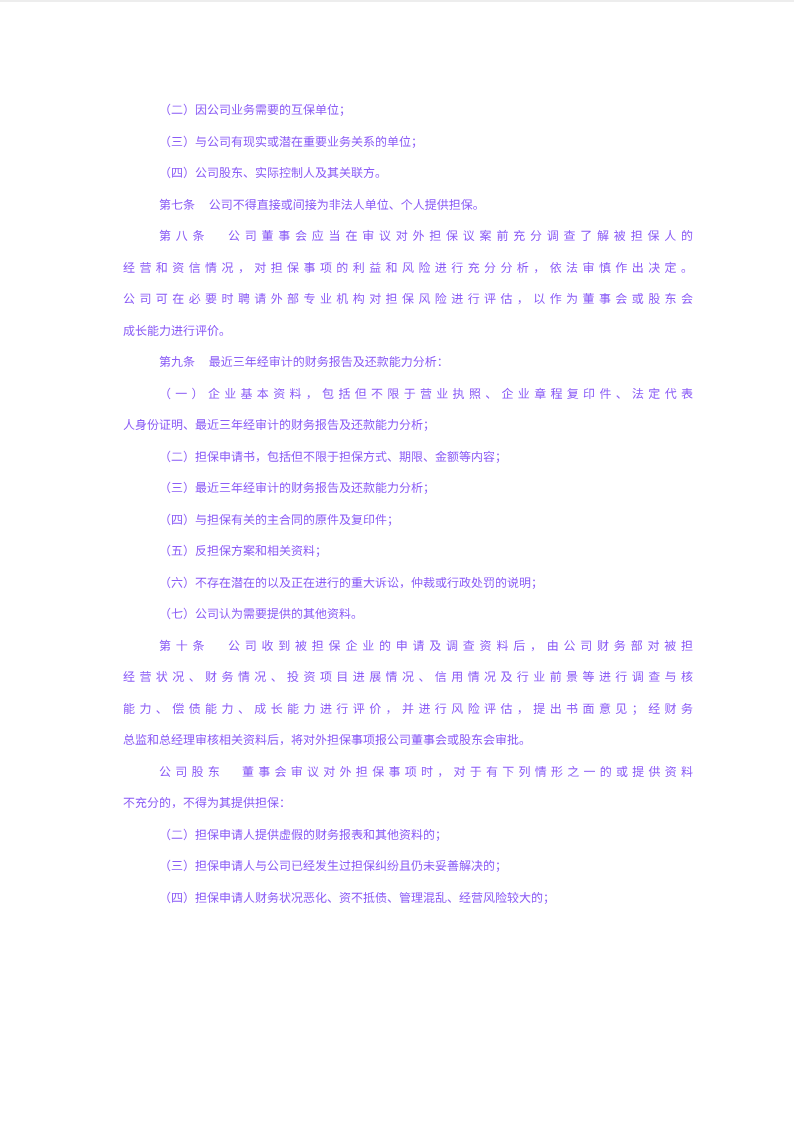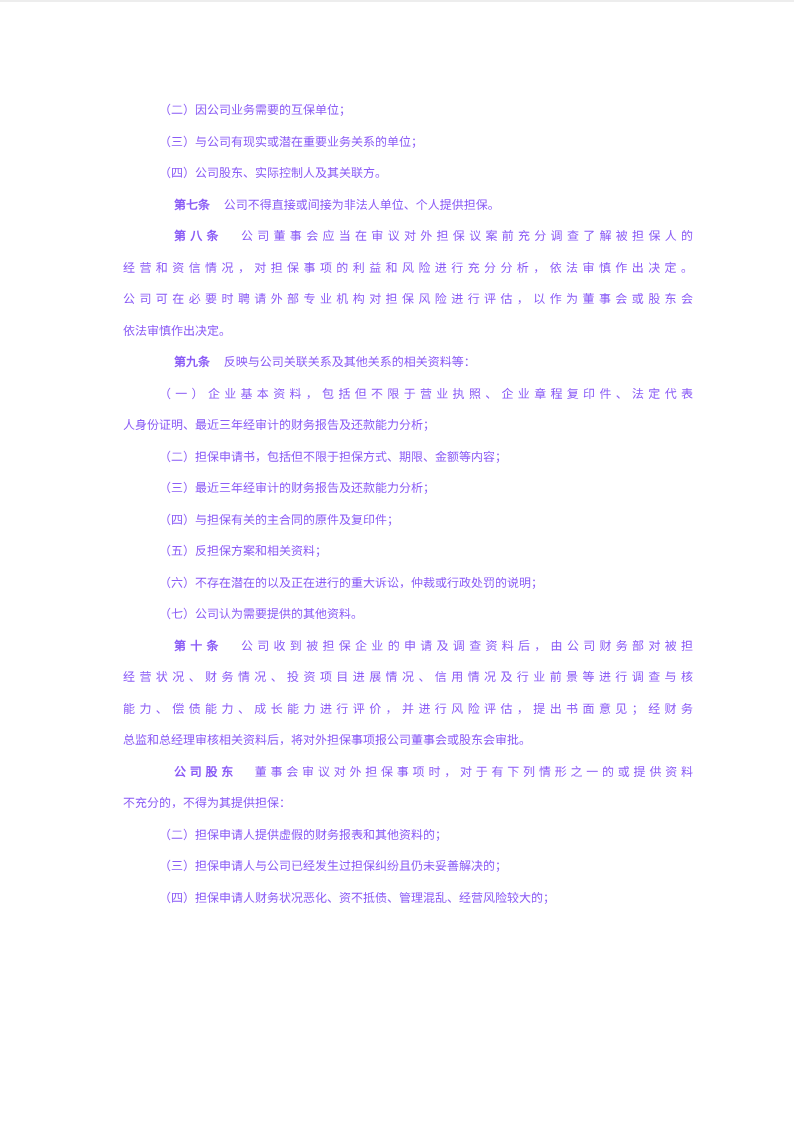--- a/index.html
+++ b/index.html
@@ -42,22 +42,21 @@
     text-align: left;
   }
   .line.indent {
     text-indent: 36px;
   }
   .line.fill {
     text-align: justify;
     text-align-last: justify;
   }
   .article-no {
-    font-weight: 700;
-    margin-left: 15px;
+    font-weight: 400;
   }
   .article-gap {
     display: inline-block;
     width: 1.15em;
   }
 </style>
 </head>
 <body>
 
 <div class="page">
@@ -85,25 +84,25 @@
 
   <div class="line fill">
     <span class="txt">经营和资信情况，对担保事项的利益和风险进行充分分析，依法审慎作出决定。</span>
   </div>
 
   <div class="line fill">
     <span class="txt">公司可在必要时聘请外部专业机构对担保风险进行评估，以作为董事会或股东会</span>
   </div>
 
   <div class="line">
-    <span class="txt">依法审慎作出决定。</span>
+    <span class="txt">成长能力进行评价。</span>
   </div>
 
   <div class="line indent">
-    <span class="article-no">第九条</span><span class="article-gap"></span><span class="txt">反映与公司关联关系及其他关系的相关资料等：</span>
+    <span class="article-no">第九条</span><span class="article-gap"></span><span class="txt">最近三年经审计的财务报告及还款能力分析：</span>
   </div>
 
   <div class="line indent fill">
     <span class="txt">（一）企业基本资料，包括但不限于营业执照、企业章程复印件、法定代表</span>
   </div>
 
   <div class="line">
     <span class="txt">人身份证明、最近三年经审计的财务报告及还款能力分析；</span>
   </div>
 

